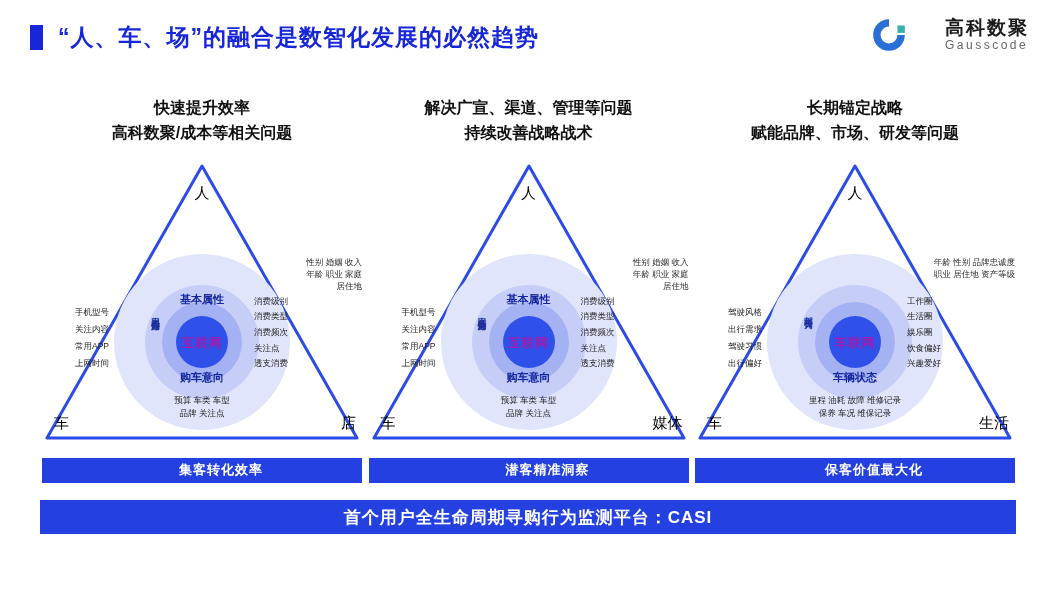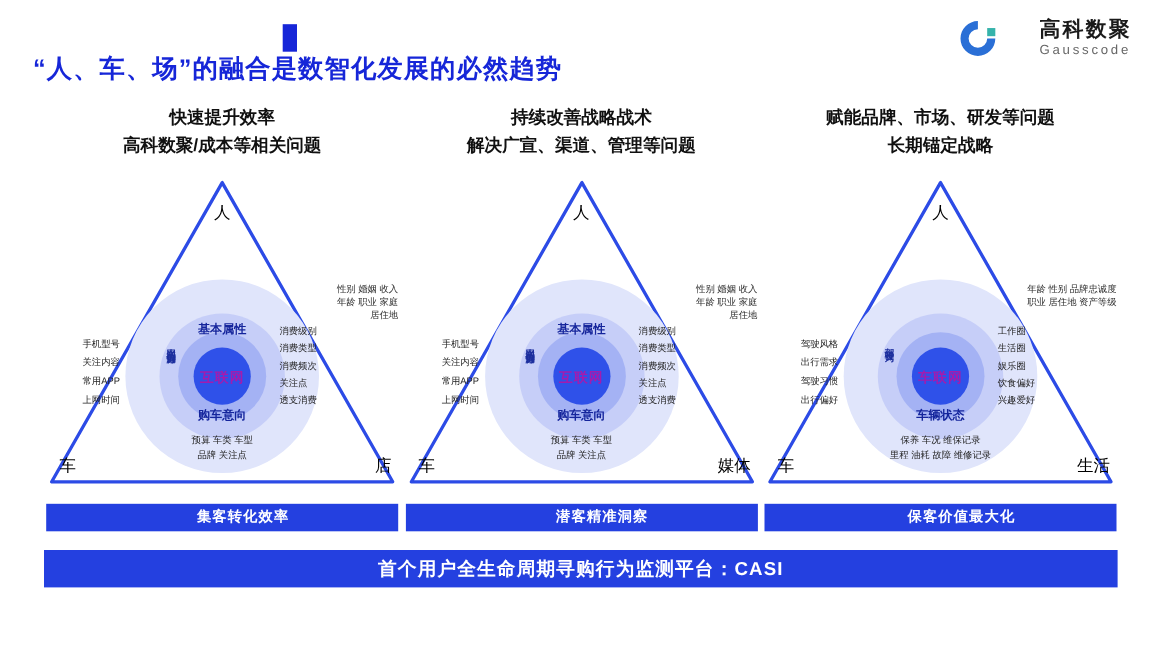--- a/index.html
+++ b/index.html
@@ -1,20 +1,20 @@
 <!DOCTYPE html>
 <html><head>
 <meta charset="utf-8">
 <style>
   * { margin:0; padding:0; box-sizing:border-box; }
   body { background:#fff; font-family:"Liberation Sans","DejaVu Sans",sans-serif; }
   .slide { position:relative; width:1057px; height:589px; background:#fff; overflow:hidden; }
 
   
-  .title-row { position:absolute; left:30px; top:22px; display:flex; align-items:center;flex-direction:column; }
+  .title-row { position:absolute; left:30px; top:22px; display:flex; align-items:center; }
   .title-accent { width:13px; height:25px; background:var(--title,#1626d8); margin-right:15px; }
   .slide-title { font-size:23px; font-weight:bold; color:var(--title,#1626d8); letter-spacing:1px; }
 
   .logo { position:absolute; right:28px; top:16px; display:flex; align-items:center;gap:28px; }
   .logo-mark { width:38px; height:38px; margin-right:9px; }
   .logo-text { display:flex; flex-direction:column; line-height:1.15; }
   .logo-name { font-size:19px; font-weight:bold; color:#1a1a1a; letter-spacing:2px; }
   .logo-sub { font-size:12px; color:#666; letter-spacing:2.5px; }
 
   
@@ -129,22 +129,22 @@
       </div>
     </div>
 
     <div class="bar">
       <span>集客转化效率</span>
     </div>
   </div>
 
   <div class="column">
     <div class="col-header">
+      <div>解决广宣、渠道、管理等问题</div>
       <div>持续改善战略战术</div>
-      <div>解决广宣、渠道、管理等问题</div>
     </div>
 
     <div class="diagram">
       <svg class="tri-svg" width="320" height="292" viewBox="0 0 320 292">
         <polygon points="160,8 5,280 315,280" fill="none" stroke-width="3" stroke-linejoin="round" style="stroke:var(--triangle_stroke,#2c4be6)"></polygon>
         <circle cx="160" cy="184" r="88" style="fill:var(--circle_outer,#e0e5fb)"></circle>
         <circle cx="160" cy="184" r="57" style="fill:var(--circle_mid,#c6cef8)"></circle>
         <circle cx="160" cy="184" r="40" style="fill:var(--circle_ring,#a4b2f4)"></circle>
         <circle cx="160" cy="184" r="26" style="fill:var(--circle_core,#2f51e9)"></circle>
       </svg>
@@ -185,22 +185,22 @@
       </div>
     </div>
 
     <div class="bar">
       <span>潜客精准洞察</span>
     </div>
   </div>
 
   <div class="column">
     <div class="col-header">
+      <div>长期锚定战略</div>
       <div>赋能品牌、市场、研发等问题</div>
-      <div>长期锚定战略</div>
     </div>
 
     <div class="diagram">
       <svg class="tri-svg" width="320" height="292" viewBox="0 0 320 292">
         <polygon points="160,8 5,280 315,280" fill="none" stroke-width="3" stroke-linejoin="round" style="stroke:var(--triangle_stroke,#2c4be6)"></polygon>
         <circle cx="160" cy="184" r="88" style="fill:var(--circle_outer,#e0e5fb)"></circle>
         <circle cx="160" cy="184" r="57" style="fill:var(--circle_mid,#c6cef8)"></circle>
         <circle cx="160" cy="184" r="40" style="fill:var(--circle_ring,#a4b2f4)"></circle>
         <circle cx="160" cy="184" r="26" style="fill:var(--circle_core,#2f51e9)"></circle>
       </svg>
@@ -228,22 +228,22 @@
 
       <div class="right-labels">
         <div>工作圈</div>
         <div>生活圈</div>
         <div>娱乐圈</div>
         <div>饮食偏好</div>
         <div>兴趣爱好</div>
       </div>
 
       <div class="bottom-labels">
+        <div>里程 油耗 故障 维修记录</div>
         <div>保养 车况 维保记录</div>
-        <div>里程 油耗 故障 维修记录</div>
       </div>
     </div>
 
     <div class="bar">
       <span>保客价值最大化</span>
     </div>
   </div>
 </div>
 
   <div class="footer-bar">

